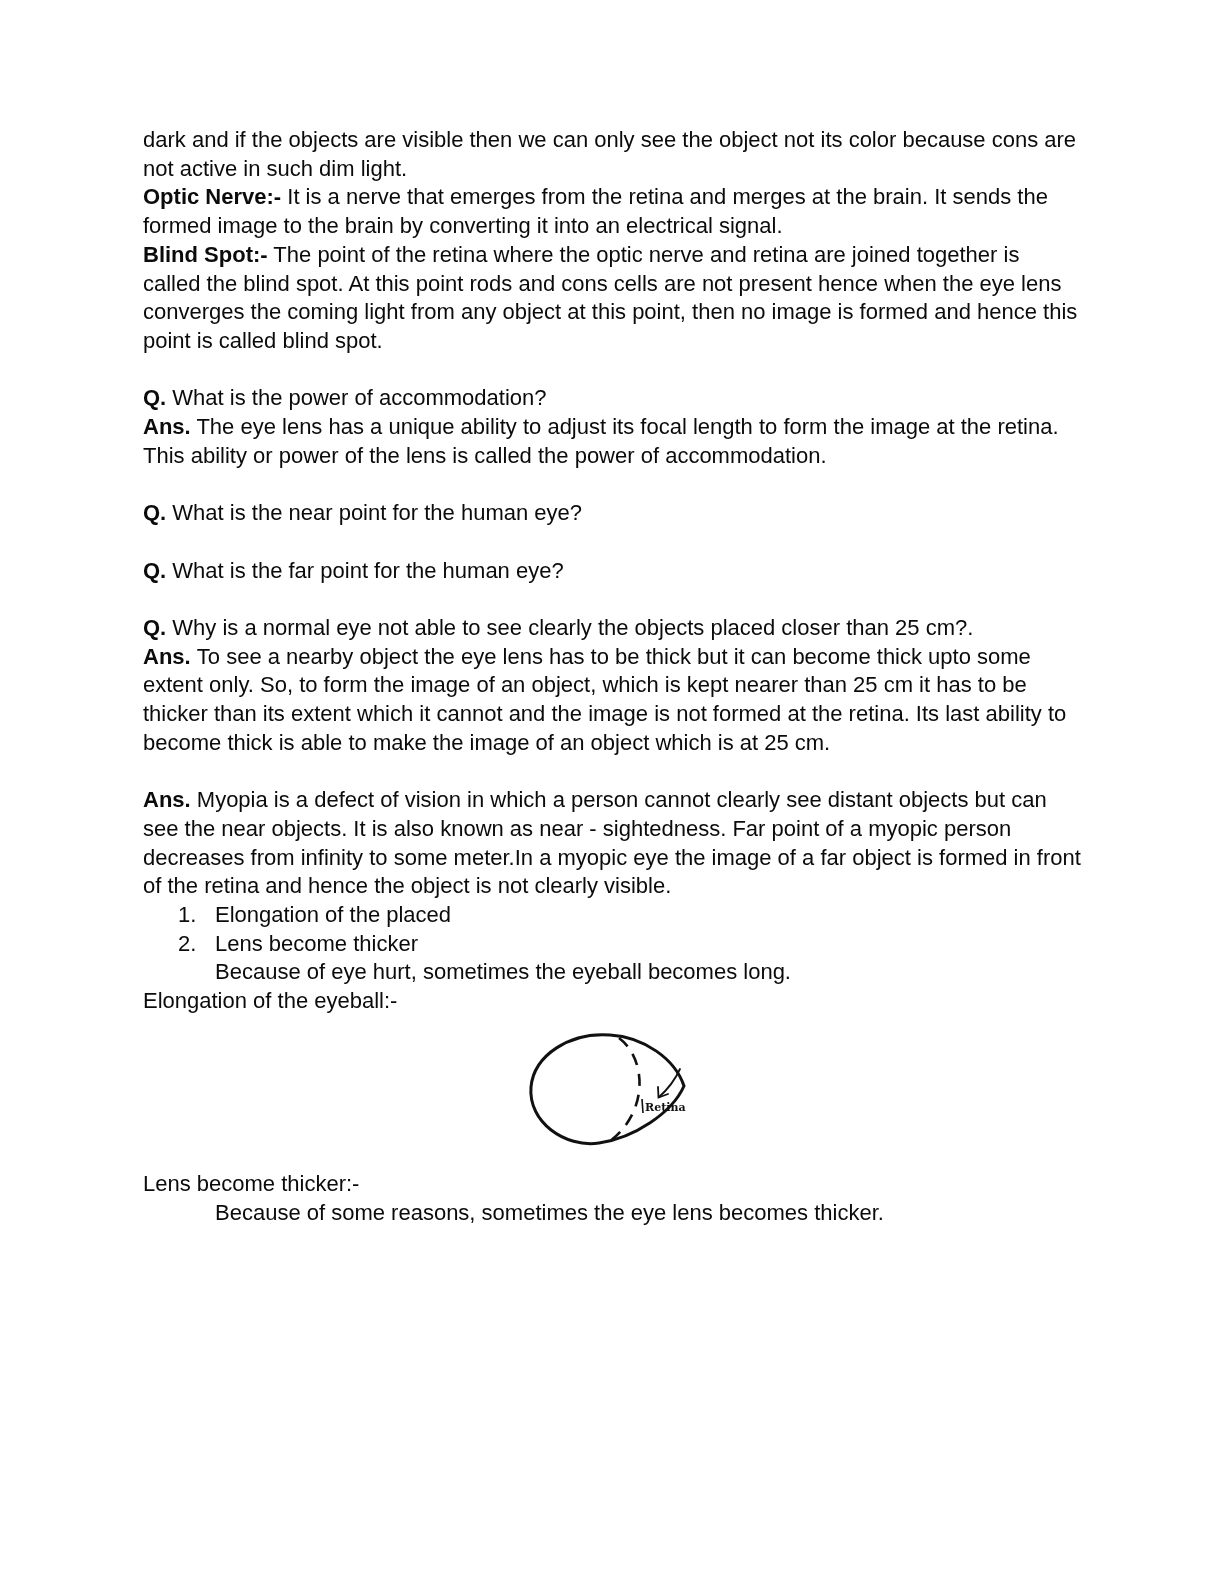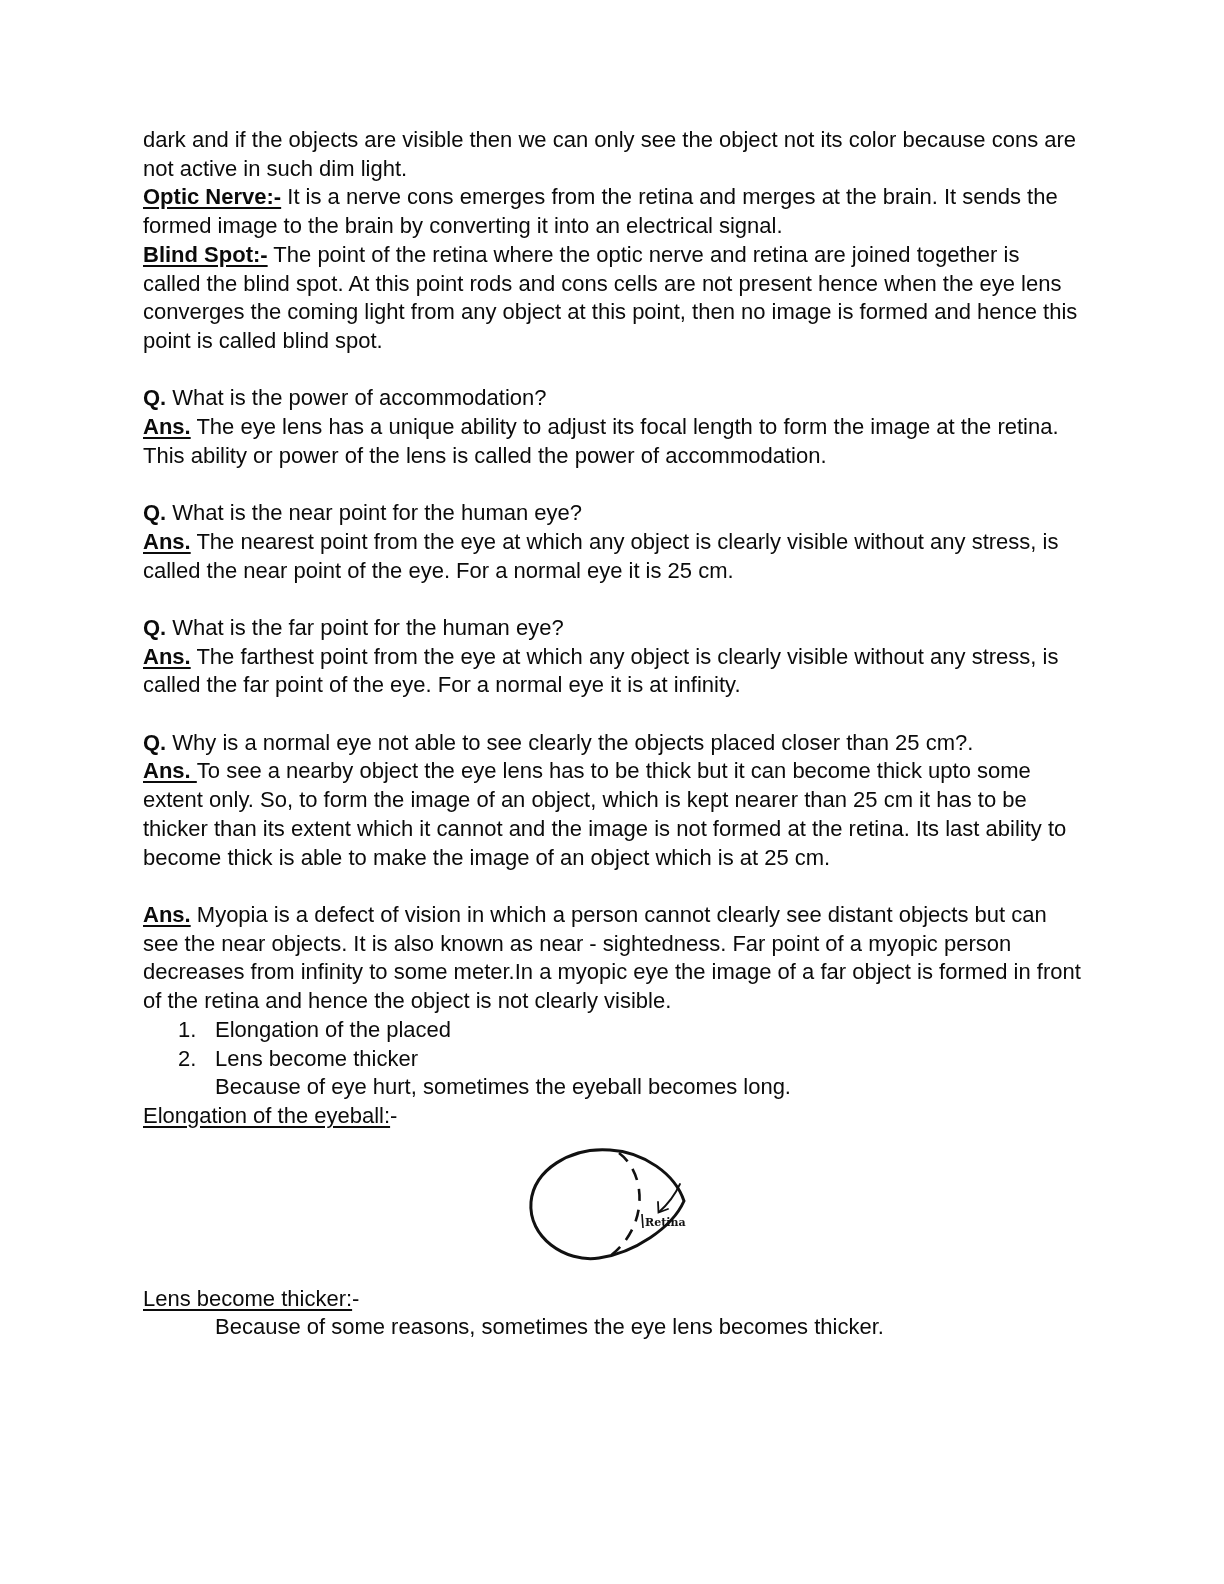--- a/index.html
+++ b/index.html
@@ -15,21 +15,21 @@
     font-size: 22px;
     line-height: 28.7px;
     color: #0b0b0b;
     overflow: hidden;
   }
   .para { white-space: normal; }
   .para.indent { text-indent: 72px; }
   .para.li { position: relative; margin-left: 72px; }
   .para.li .num { position: absolute; left: -37px; top: 0; }
   .b { font-weight: 700; }
-  .u { text-decoration: underline; text-underline-offset: 3px; }
+  .u { text-underline-offset: 3px; }
   .blank { min-height: 28.7px; }
   .fig {
     margin: 9px 0 13px 0;
     display: flex;
     justify-content: center;
   }
   .fig svg { display: block; transform: translateX(-6px); }
   .outline { fill: none; stroke: #111; stroke-width: 3; stroke-linecap: round; }
   .dashed  { fill: none; stroke: #111; stroke-width: 2.6; stroke-dasharray: 12 9; stroke-linecap: butt; }
   .arrow   { fill: none; stroke: #111; stroke-width: 1.8; stroke-linecap: round; }
@@ -40,31 +40,29 @@
     font-weight: 700;
     fill: #111;
   }
 </style>
 </head>
 <body>
 
 <div class="page">
   <div id="doc">
       <div class="para"><span>dark and if the objects are visible then we can only see the object not its color because cons are not active in such dim light.</span></div>
-      <div class="para"><span class="b u">Optic Nerve:-</span><span> It is a nerve cons emerges from the retina and merges at the brain. It sends the formed image to the brain by converting it into an electrical signal.</span></div>
+      <div class="para"><span class="b u">Optic Nerve:-</span><span> It is a nerve that emerges from the retina and merges at the brain. It sends the formed image to the brain by converting it into an electrical signal.</span></div>
       <div class="para"><span class="b u">Blind Spot:-</span><span> The point of the retina where the optic nerve and retina are joined together is called the blind spot. At this point rods and cons cells are not present hence when the eye lens converges the coming light from any object at this point, then no image is formed and hence this point is called blind spot.</span></div>
       <div class="blank">&nbsp;</div>
       <div class="para"><span class="b">Q.</span><span> What is the power of accommodation?</span></div>
       <div class="para"><span class="b u">Ans.</span><span> The eye lens has a unique ability to adjust its focal length to form the image at the retina. This ability or power of the lens is called the power of accommodation.</span></div>
       <div class="blank">&nbsp;</div>
       <div class="para"><span class="b">Q.</span><span> What is the near point for the human eye?</span></div>
-      <div class="para"><span class="b u">Ans.</span><span> The nearest point from the eye at which any object is clearly visible without any stress, is called the near point of the eye. For a normal eye it is 25 cm.</span></div>
       <div class="blank">&nbsp;</div>
       <div class="para"><span class="b">Q.</span><span> What is the far point for the human eye?</span></div>
-      <div class="para"><span class="b u">Ans.</span><span> The farthest point from the eye at which any object is clearly visible without any stress, is called the far point of the eye. For a normal eye it is at infinity.</span></div>
       <div class="blank">&nbsp;</div>
       <div class="para"><span class="b">Q.</span><span> Why is a normal eye not able to see clearly the objects placed closer than 25 cm?.</span></div>
       <div class="para"><span class="b u">Ans. </span><span>To see a nearby object the eye lens has to be thick but it can become thick upto some extent only. So, to form the image of an object, which is kept nearer than 25 cm it has to be thicker than its extent which it cannot and the image is not formed at the retina. Its last ability to become thick is able to make the image of an object which is at 25 cm.</span></div>
       <div class="blank">&nbsp;</div>
       <div class="para"><span class="b u">Ans.</span><span> Myopia is a defect of vision in which a person cannot clearly see distant objects but can see the near objects. It is also known as near - sightedness. Far point of a myopic person decreases from infinity to some meter.In a myopic eye the image of a far object is formed in front of the retina and hence the object is not clearly visible.</span></div>
       <div class="para li"><span class="num">1.</span><span>Elongation of the placed</span></div>
       <div class="para li"><span class="num">2.</span><span>Lens become thicker</span></div>
       <div class="para indent"><span>Because of eye hurt, sometimes the eyeball becomes long.</span></div>
       <div class="para"><span class="u">Elongation of the eyeball:</span><span>-</span></div>
   <figure class="fig">

